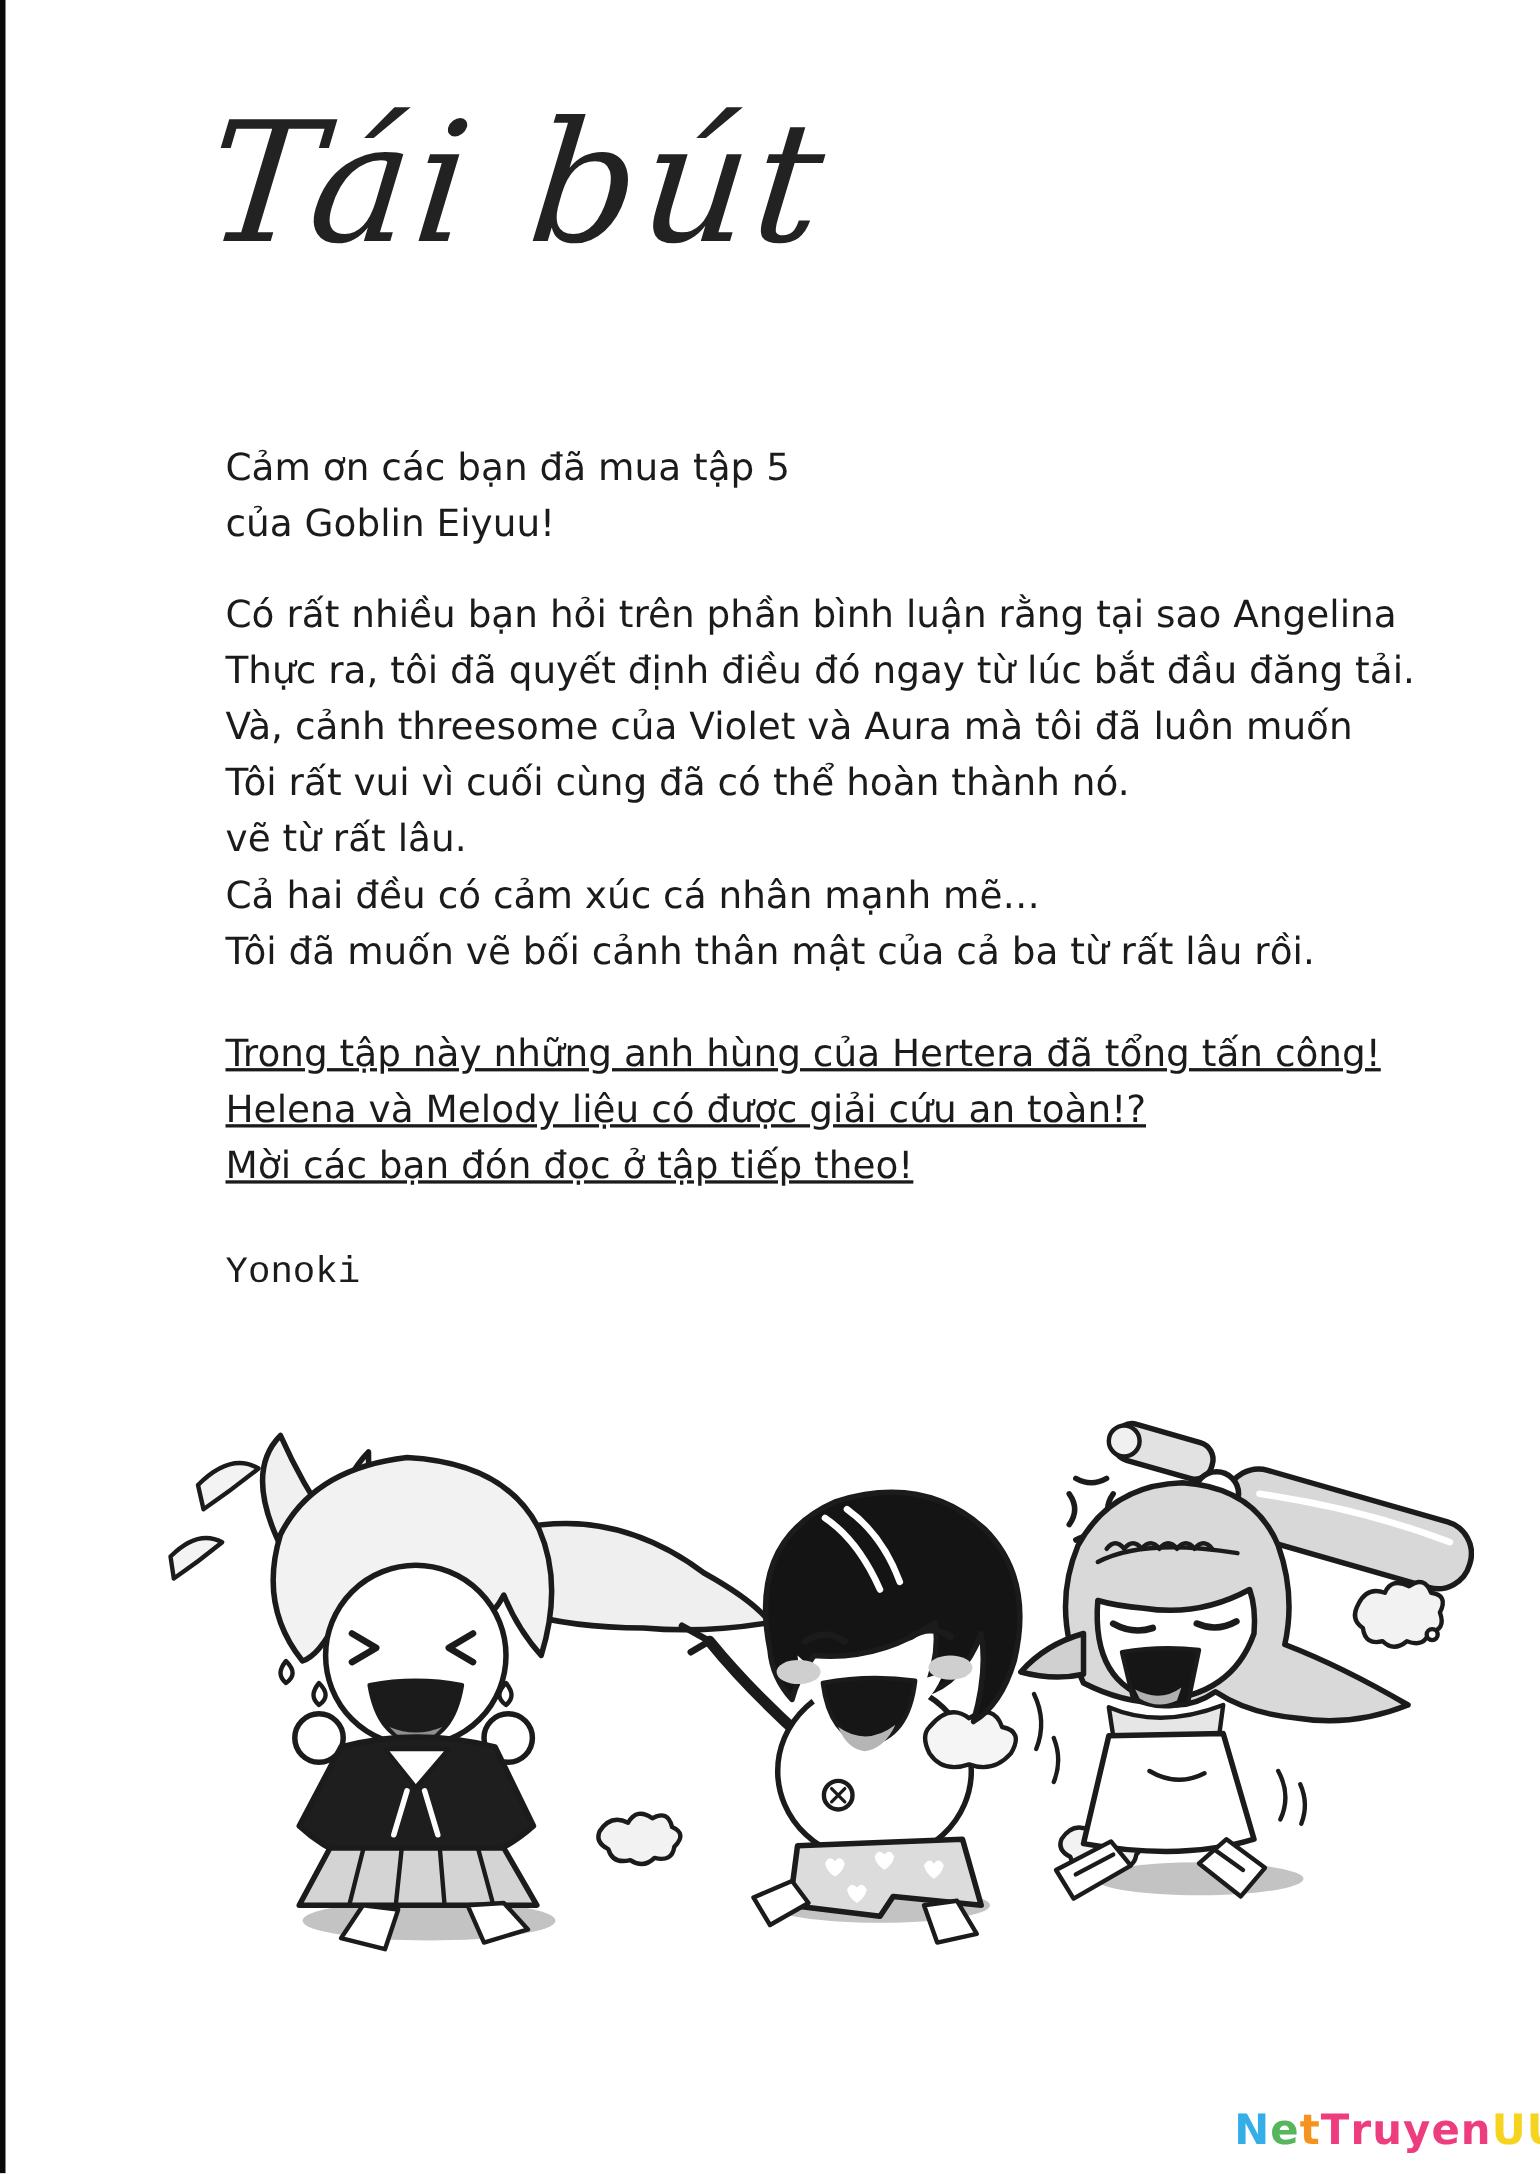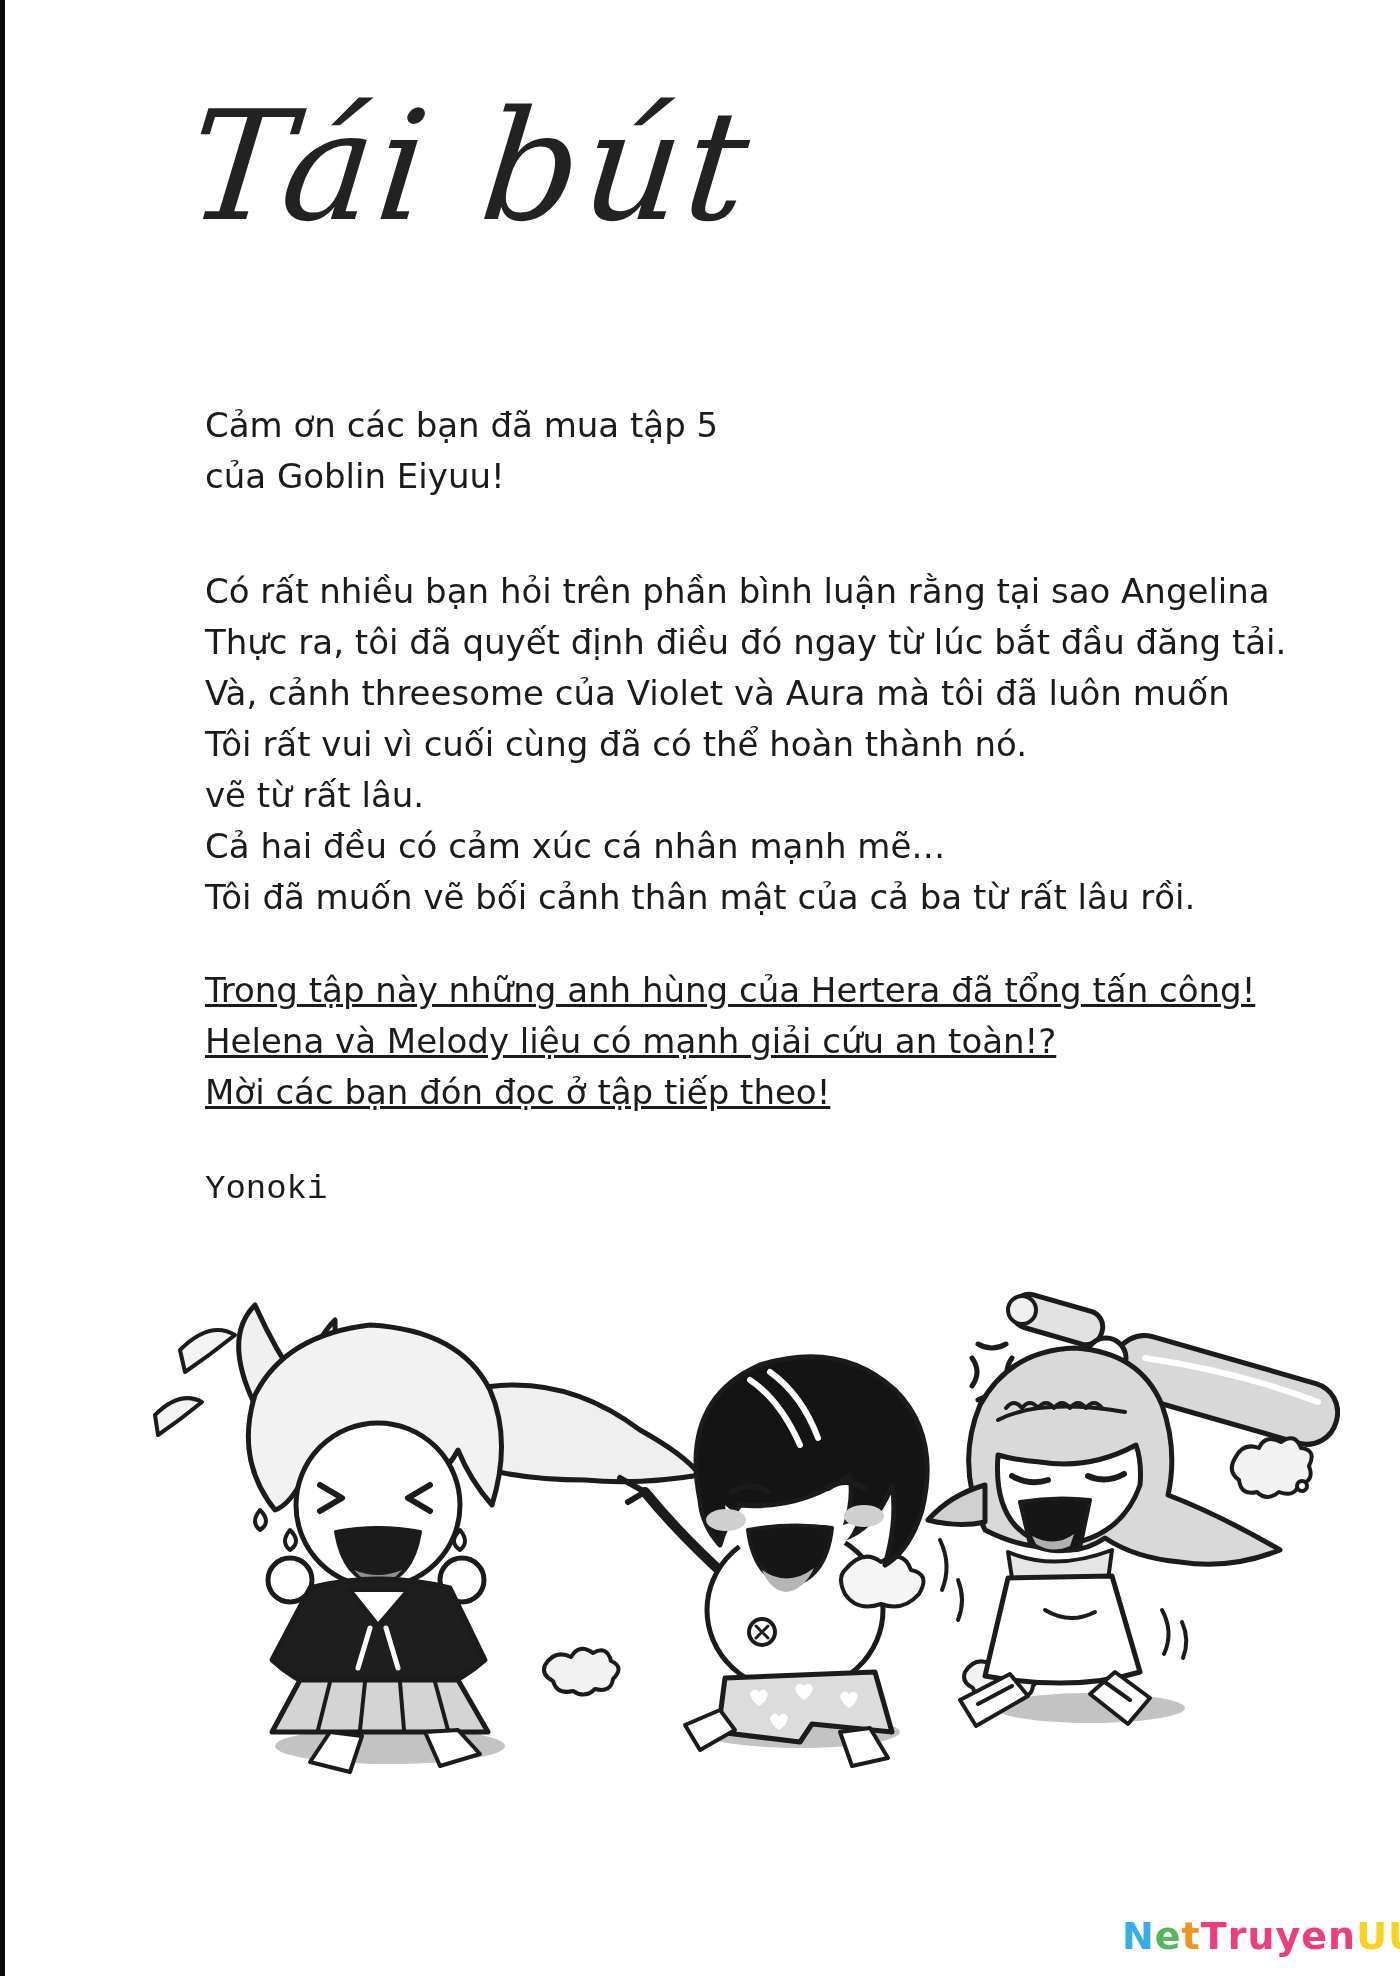--- a/index.html
+++ b/index.html
@@ -26,21 +26,21 @@
     color:#222222;
     transform:skewX(-6deg);
     white-space:nowrap;
   }
   .text-block{
     position:absolute;left:205px;top:400px;width:1060px;
     font-size:34px;line-height:51px;
     color:#1b1b1b;
   }
   .para{margin:0 0 0 0;}
-  .para.p1{margin-bottom:64px;}
+  .para.p1{margin-bottom:32px;}
   .para.p2{margin-bottom:42px;}
   .para.p3{margin-bottom:46px;text-decoration:underline;}
   .line{display:block;white-space:nowrap;}
   .signature{
     font-size:34px;line-height:51px;color:#1b1b1b;font-family:Liberation Mono, monospace;
   }
   .illustration{
     position:absolute;left:140px;top:1280px;
     width:1200px;height:500px;
   }
@@ -71,21 +71,21 @@
       <span class="line">Có rất nhiều bạn hỏi trên phần bình luận rằng tại sao Angelina</span>
       <span class="line">Thực ra, tôi đã quyết định điều đó ngay từ lúc bắt đầu đăng tải.</span>
       <span class="line">Và, cảnh threesome của Violet và Aura mà tôi đã luôn muốn</span>
       <span class="line">Tôi rất vui vì cuối cùng đã có thể hoàn thành nó.</span>
       <span class="line">vẽ từ rất lâu.</span>
       <span class="line">Cả hai đều có cảm xúc cá nhân mạnh mẽ…</span>
       <span class="line">Tôi đã muốn vẽ bối cảnh thân mật của cả ba từ rất lâu rồi.</span>
     </p>
     <p class="para p3">
       <span class="line">Trong tập này những anh hùng của Hertera đã tổng tấn công!</span>
-      <span class="line">Helena và Melody liệu có mạnh giải cứu an toàn!?</span>
+      <span class="line">Helena và Melody liệu có được giải cứu an toàn!?</span>
       <span class="line">Mời các bạn đón đọc ở tập tiếp theo!</span>
     </p>
     <div class="signature">Yonoki</div>
   </div>
 
   <svg class="illustration" viewBox="0 0 1200 500" xmlns="http://www.w3.org/2000/svg" stroke-linecap="round" stroke-linejoin="round">
 
     <g fill="#c3c3c3" stroke="none">
       <ellipse cx="250" cy="466" rx="115" ry="18"></ellipse>
       <ellipse cx="660" cy="452" rx="100" ry="16"></ellipse>

